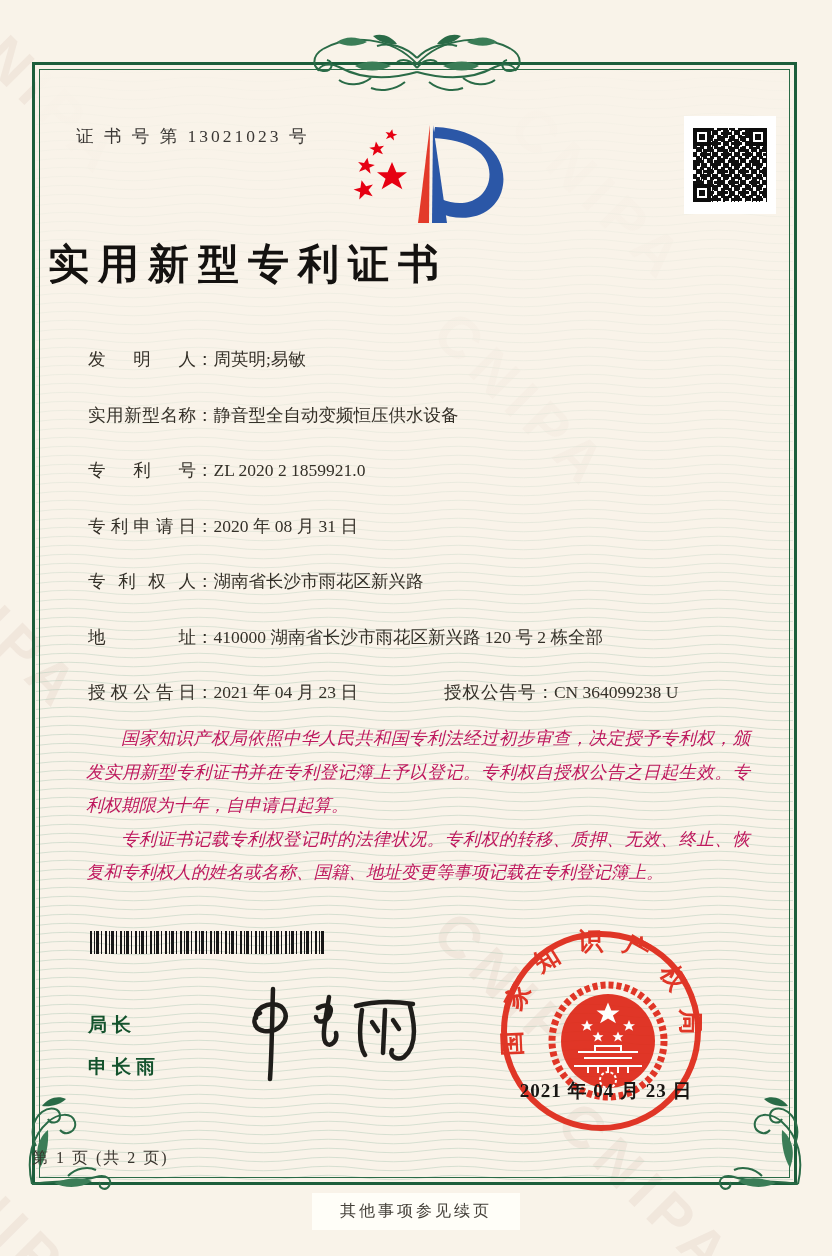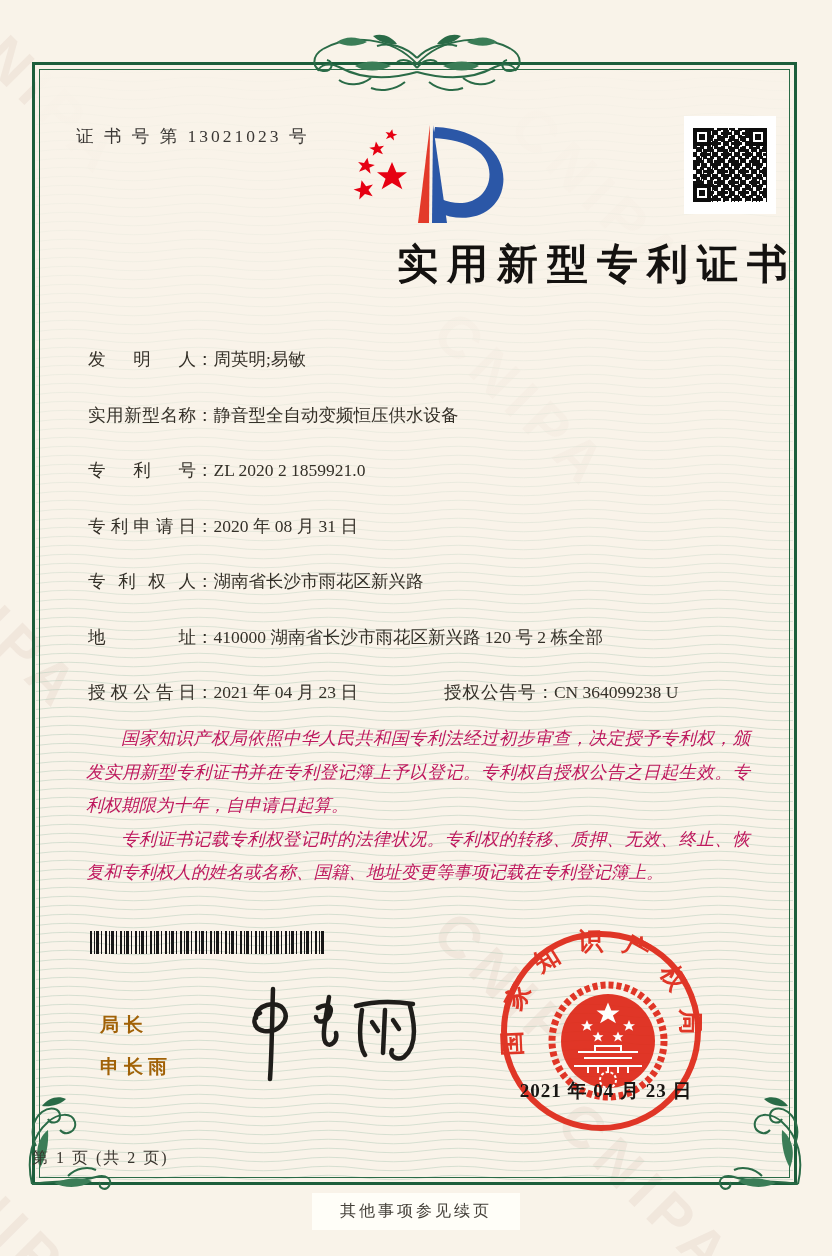--- a/index.html
+++ b/index.html
@@ -28,41 +28,41 @@
     letter-spacing:3px;color:#3a3734;}
   .logo{position:absolute;left:330px;top:113px;z-index:5;}
   .qr{position:absolute;left:684px;top:116px;width:92px;height:98px;background:#fff;z-index:5;}
   .qr-grid{position:absolute;left:9px;top:12px;width:74px;height:74px;background-color:#fff;
     background:
       repeating-conic-gradient(#101010 0% 25%, rgba(0,0,0,0) 0% 50%) 0px 0px/7px 7px,
       repeating-conic-gradient(#101010 0% 25%, rgba(0,0,0,0) 0% 50%) 3px 2px/11px 11px,#fff;}
   .finder{position:absolute;width:10px;height:10px;border:4px solid #0c0c0c;background:#fff;}
   .finder::after{content:"";position:absolute;left:2px;top:2px;width:6px;height:6px;background:#0c0c0c;}
   .f-tl{left:0;top:0}.f-tr{right:0;top:0}.f-bl{left:0;bottom:0}
-  .title{position:absolute;left:32px;top:237px;width:765px;text-align:right;z-index:5;
+  .title{position:absolute;left:32px;top:237px;width:765px;text-align:left;z-index:5;
     font-size:41px;font-weight:bold;letter-spacing:9px;color:#141210;padding-left:16px;box-sizing:border-box;font-family:Liberation Serif, serif;}
   
   .fields{position:absolute;left:88px;top:347px;width:680px;z-index:5;font-size:17.5px;color:#343028;}
   .row{height:55.5px;white-space:nowrap;}
   .lbl{display:inline-block;width:108px;text-align:justify;text-align-last:justify;vertical-align:top;}
   .grant-no{display:inline-block;margin-left:86px;}
   .grant-no .lbl{width:auto;letter-spacing:1px;}
   
   .body-text{position:absolute;left:86px;top:722px;width:664px;z-index:5;
     font-size:17.5px;line-height:33.5px;color:#be185d;text-align:justify;font-style:italic;}
   .body-text p{margin:0;text-indent:2em;}
   
   .barcode{position:absolute;left:90px;top:931px;width:236px;height:23px;z-index:5;
     background:repeating-linear-gradient(90deg,
       #171717 0px 2px, rgba(0,0,0,0) 2px 4px,
       #171717 4px 5px, rgba(0,0,0,0) 5px 6px,
       #171717 6px 9px, rgba(0,0,0,0) 9px 11px,
       #171717 11px 12px, rgba(0,0,0,0) 12px 15px);}
   .officer{position:absolute;left:88px;top:1004px;z-index:5;font-size:19px;
-    font-weight:600;letter-spacing:5px;color:#a16207;line-height:42px;margin-left:12px;}
+    font-weight:600;letter-spacing:5px;color:#14532d;line-height:42px;}
   .signature{position:absolute;left:226px;top:980px;z-index:5;}
   .seal{position:absolute;left:496px;top:926px;z-index:6;opacity:0.94;}
   .seal-date{position:absolute;left:506px;top:1078px;width:200px;text-align:center;z-index:7;
     font-size:19px;color:#181613;letter-spacing:1px;font-weight:600;}
   .pageno{position:absolute;left:32px;top:1148px;width:765px;text-align:left;z-index:5;
     font-size:16px;letter-spacing:2px;color:#39352e;}
   .footer-note{position:absolute;left:50%;transform:translateX(-50%);top:1193px;z-index:5;
     background:#fffef8;padding:8px 28px;font-size:16px;letter-spacing:3px;color:#45413a;}
 </style>
 </head>

